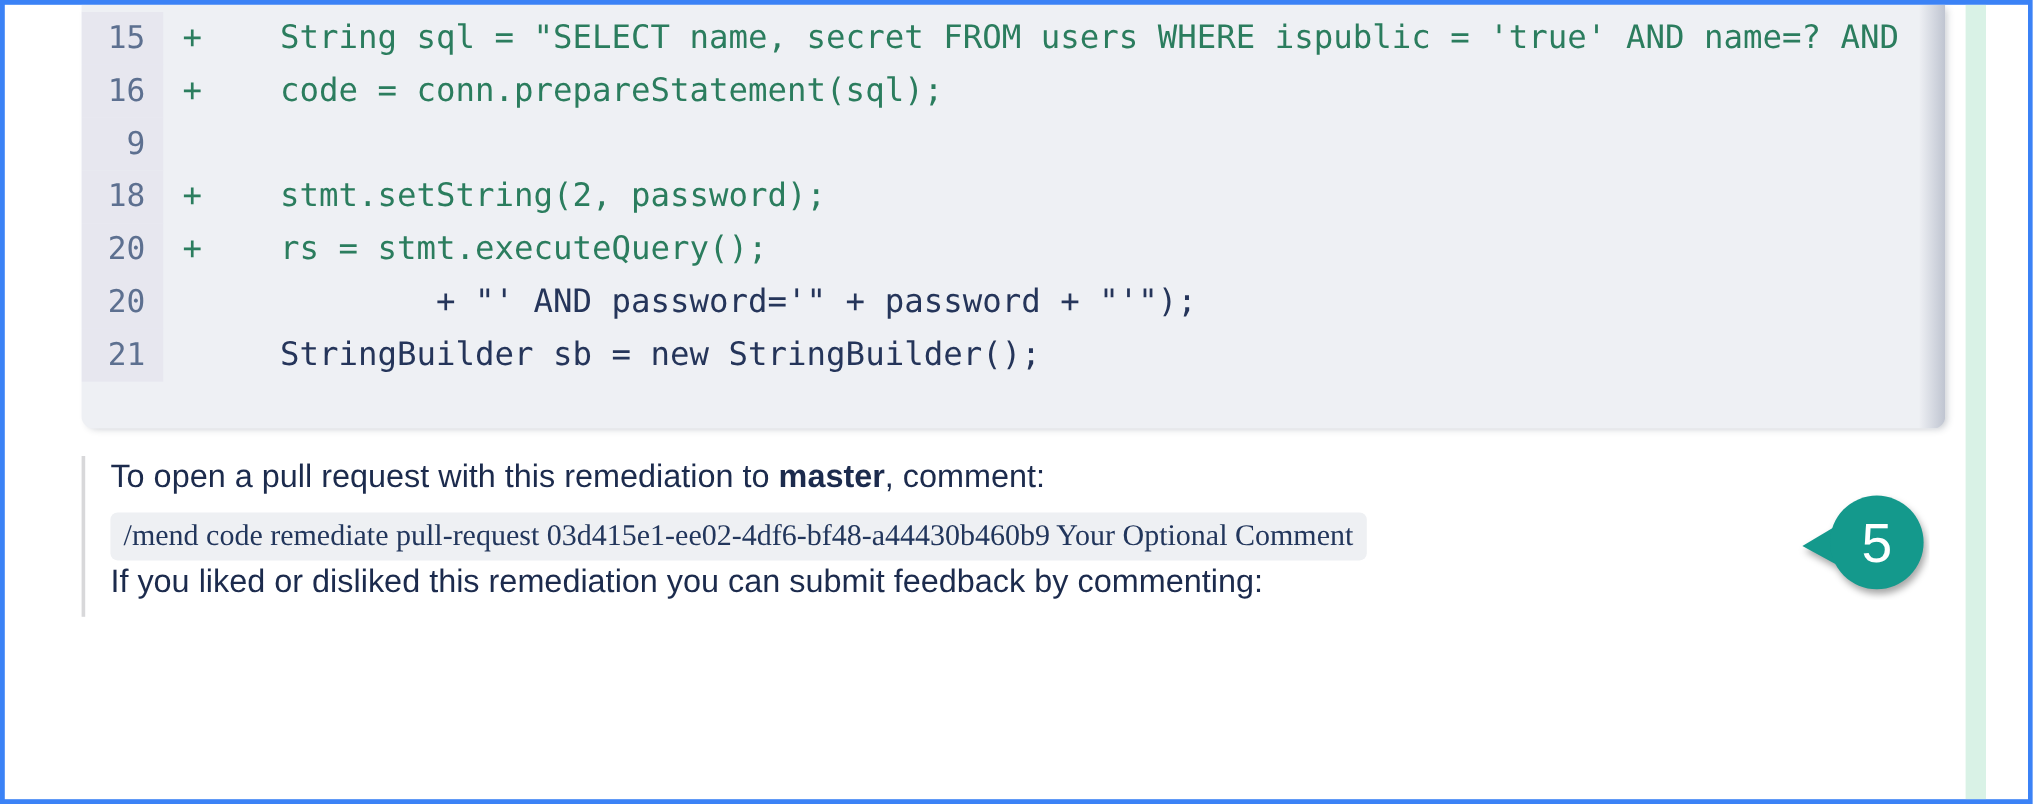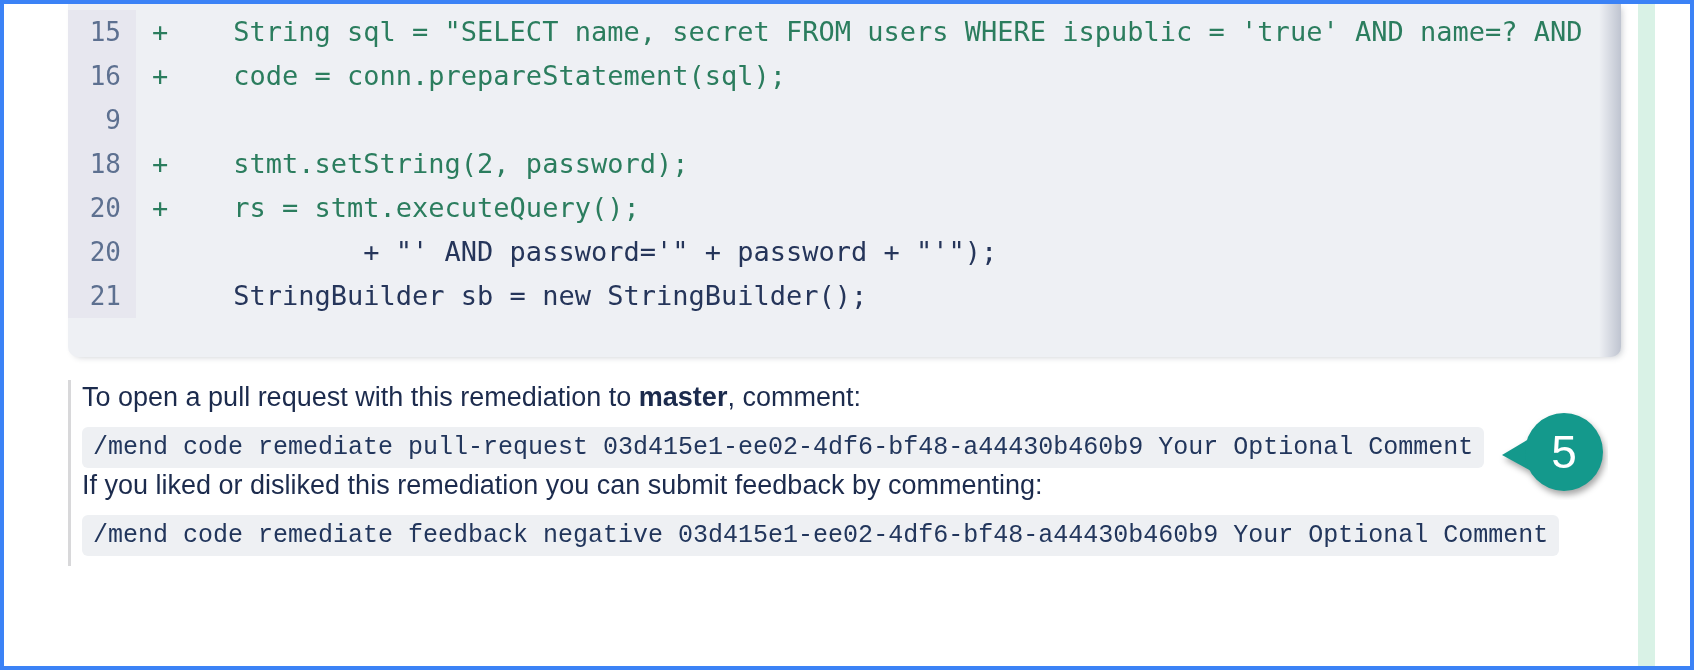--- a/index.html
+++ b/index.html
@@ -46,36 +46,36 @@
     font-family:"DejaVu Sans Mono","Liberation Mono",monospace;
     font-size:27px;
     color:#25355a;
   }
   .diff-row.added .code-text{color:#2b7d5e;}
   
   .comment-section{
     position:absolute;left:64px;top:376px;
     width:1500px;
     border-left:3px solid #d8d8da;
-    padding-left:11px;
+    padding-left:21px;
   }
   .prose{
     margin:0 0 13px 0;
     font-size:27px;
     color:#1c2b4d;
     line-height:34px;
   }
   .prose strong{font-weight:bold;}
   .prose.second{}
   .cmd-pill{
     display:inline-block;
     background:#eef0f3;
     border-radius:6px;
     padding:6px 11px;
-    font-family:Liberation Mono, monospace;
+    font-family:Liberation Serif, serif;
     font-size:25px;
     color:#22365c;
     white-space:pre;
   }
   .pill-stack .cmd-pill{display:table;margin-bottom:10px;}
   
   .annotation-badge{
     position:absolute;left:1494px;top:402px;
     width:110px;height:94px;
   }
@@ -120,21 +120,20 @@
         <div class="code-text">     StringBuilder sb = new StringBuilder();</div>
       </div>
   </div>
 
   <div class="comment-section">
     <p class="prose"><span>To open a pull request with this remediation to </span><strong>master</strong><span>, comment:</span></p>
     <span class="cmd-pill">/mend code remediate pull-request 03d415e1-ee02-4df6-bf48-a44430b460b9 Your Optional Comment</span>
 
     <p class="prose second">If you liked or disliked this remediation you can submit feedback by commenting:</p>
     <div class="pill-stack">
-      <span class="cmd-pill">/mend code remediate feedback negative 03d415e1-ee02-4df6-bf48-a44430b460b9 Your Optional Comment</span>
     </div>
   </div>
 
   <svg class="annotation-badge" viewBox="0 0 110 94">
     <g style="filter:drop-shadow(2px 4px 3px rgba(0,0,0,0.35));">
       <polygon points="4,49 46,24 46,72" fill="#14998c"></polygon>
       <circle cx="66" cy="46" r="39" fill="#14998c"></circle>
     </g>
     <text x="66" y="62" text-anchor="middle" font-size="46" fill="#ffffff" font-family="Liberation Sans, DejaVu Sans, sans-serif">5</text>
   </svg>

